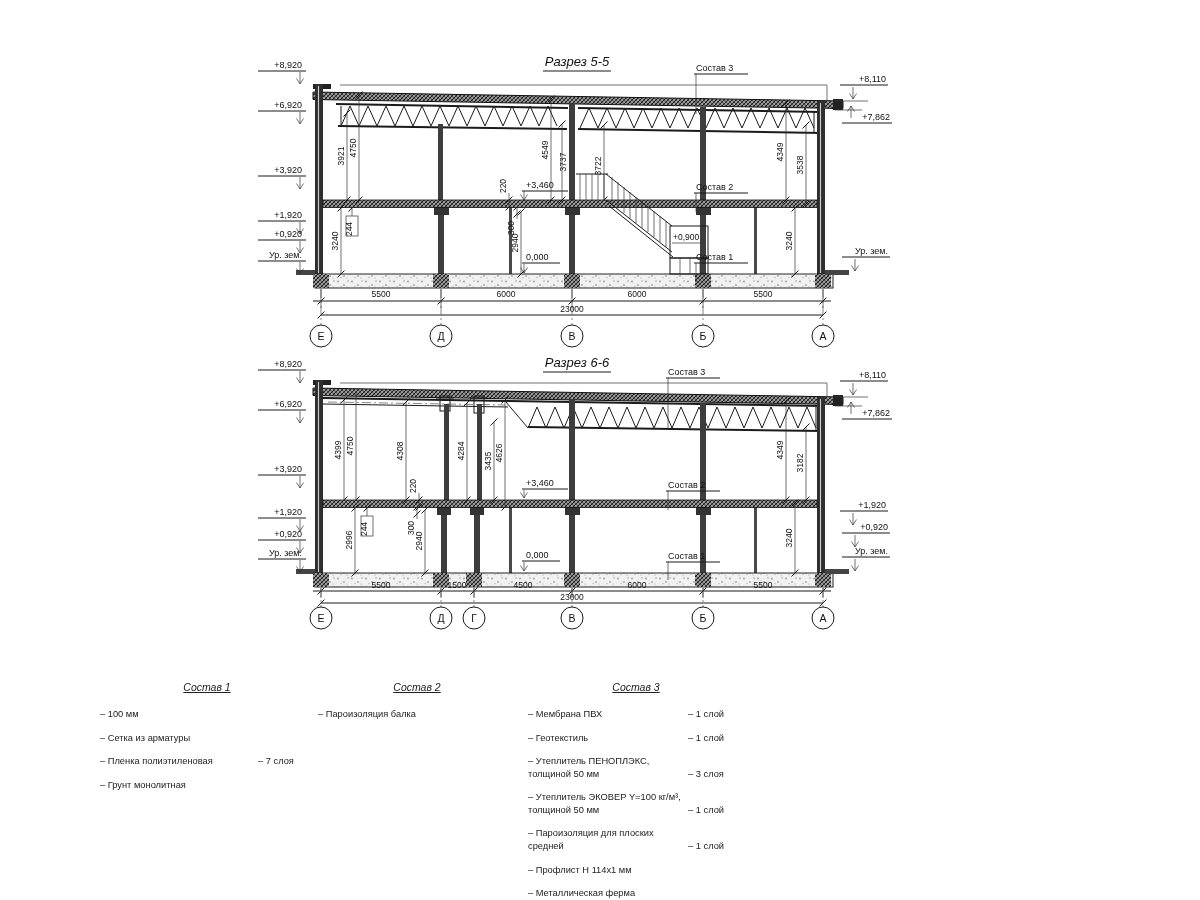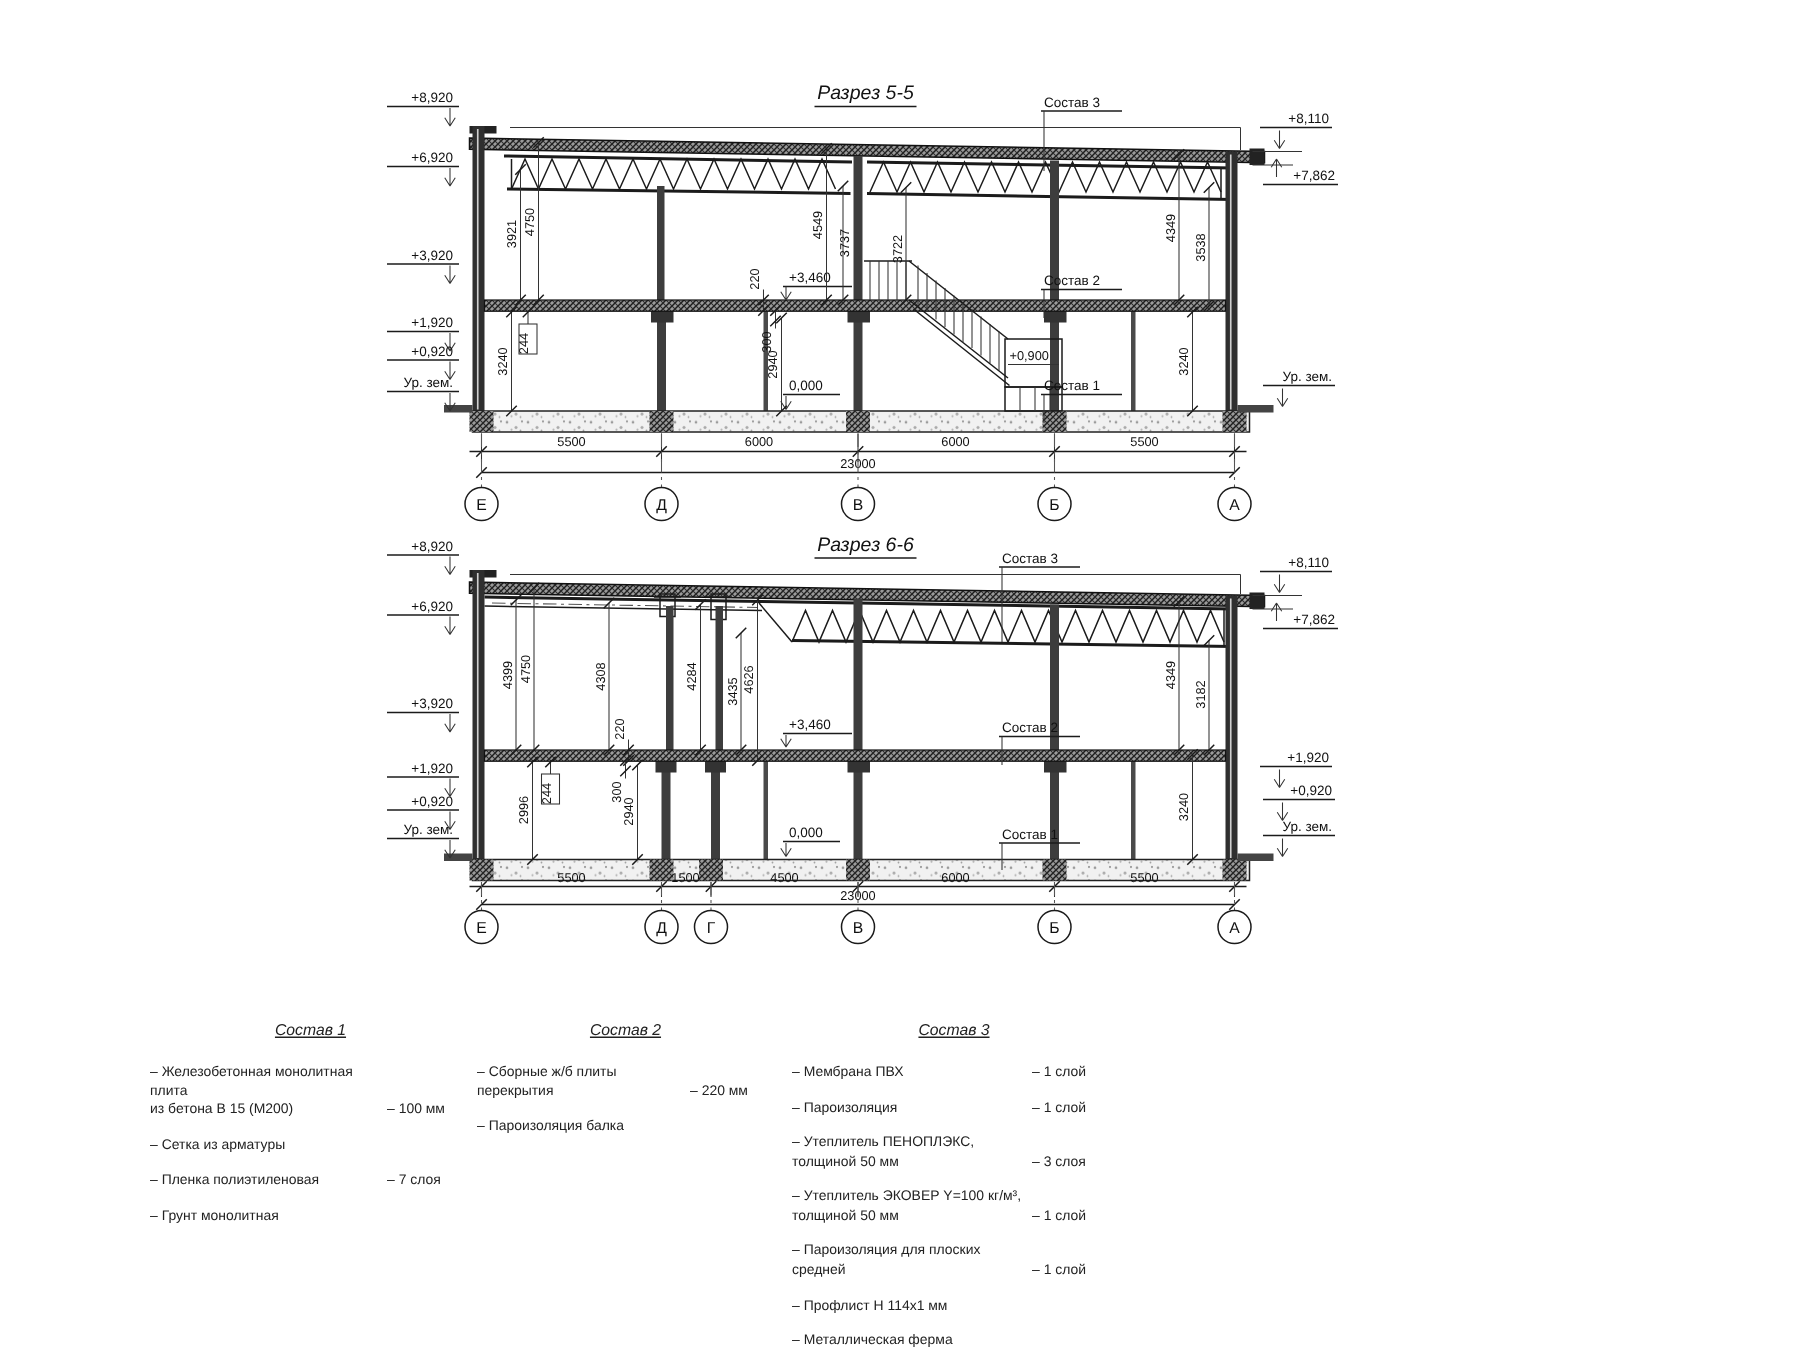--- a/index.html
+++ b/index.html
@@ -543,56 +543,50 @@
       <circle class="ln" cx="823" cy="618" r="11" fill="#fff"></circle>
           <text class="ax" x="823" y="622" text-anchor="middle">А</text>
     </g>
   </g>
 </svg>
 
 <div class="legend">
   <div class="lcol" style="left:100px;width:214px">
     <div class="ltitle">Состав 1</div>
     <div class="li">
-          <div class="ln1">– Железобетонная  монолитная плита
-из бетона В 15 (М200)</div>
           <div class="lv">– 100 мм</div>
         </div>
     <div class="li">
           <div class="ln1">– Сетка из арматуры</div>
           <div class="lv"></div>
         </div>
     <div class="li">
           <div class="ln1">– Пленка полиэтиленовая</div>
           <div class="lv">– 7 слоя</div>
         </div>
     <div class="li">
           <div class="ln1">– Грунт монолитная</div>
           <div class="lv"></div>
         </div>
   </div>
   <div class="lcol" style="left:318px;width:198px">
     <div class="ltitle">Состав 2</div>
     <div class="li">
-          <div class="ln1">– Сборные ж/б плиты перекрытия</div>
-          <div class="lv">– 220 мм</div>
-        </div>
-    <div class="li">
           <div class="ln1">– Пароизоляция балка</div>
           <div class="lv"></div>
         </div>
   </div>
   <div class="lcol" style="left:528px;width:216px">
     <div class="ltitle">Состав 3</div>
     <div class="li">
           <div class="ln1">– Мембрана ПВХ</div>
           <div class="lv">– 1 слой</div>
         </div>
     <div class="li">
-          <div class="ln1">– Пароизоляция</div>
+          <div class="ln1">– Геотекстиль</div>
           <div class="lv">– 1 слой</div>
         </div>
     <div class="li">
           <div class="ln1">– Утеплитель ПЕНОПЛЭКС,
 толщиной 50 мм</div>
           <div class="lv">– 3 слоя</div>
         </div>
     <div class="li">
           <div class="ln1">– Утеплитель ЭКОВЕР Y=100 кг/м³,
 толщиной 50 мм</div>

